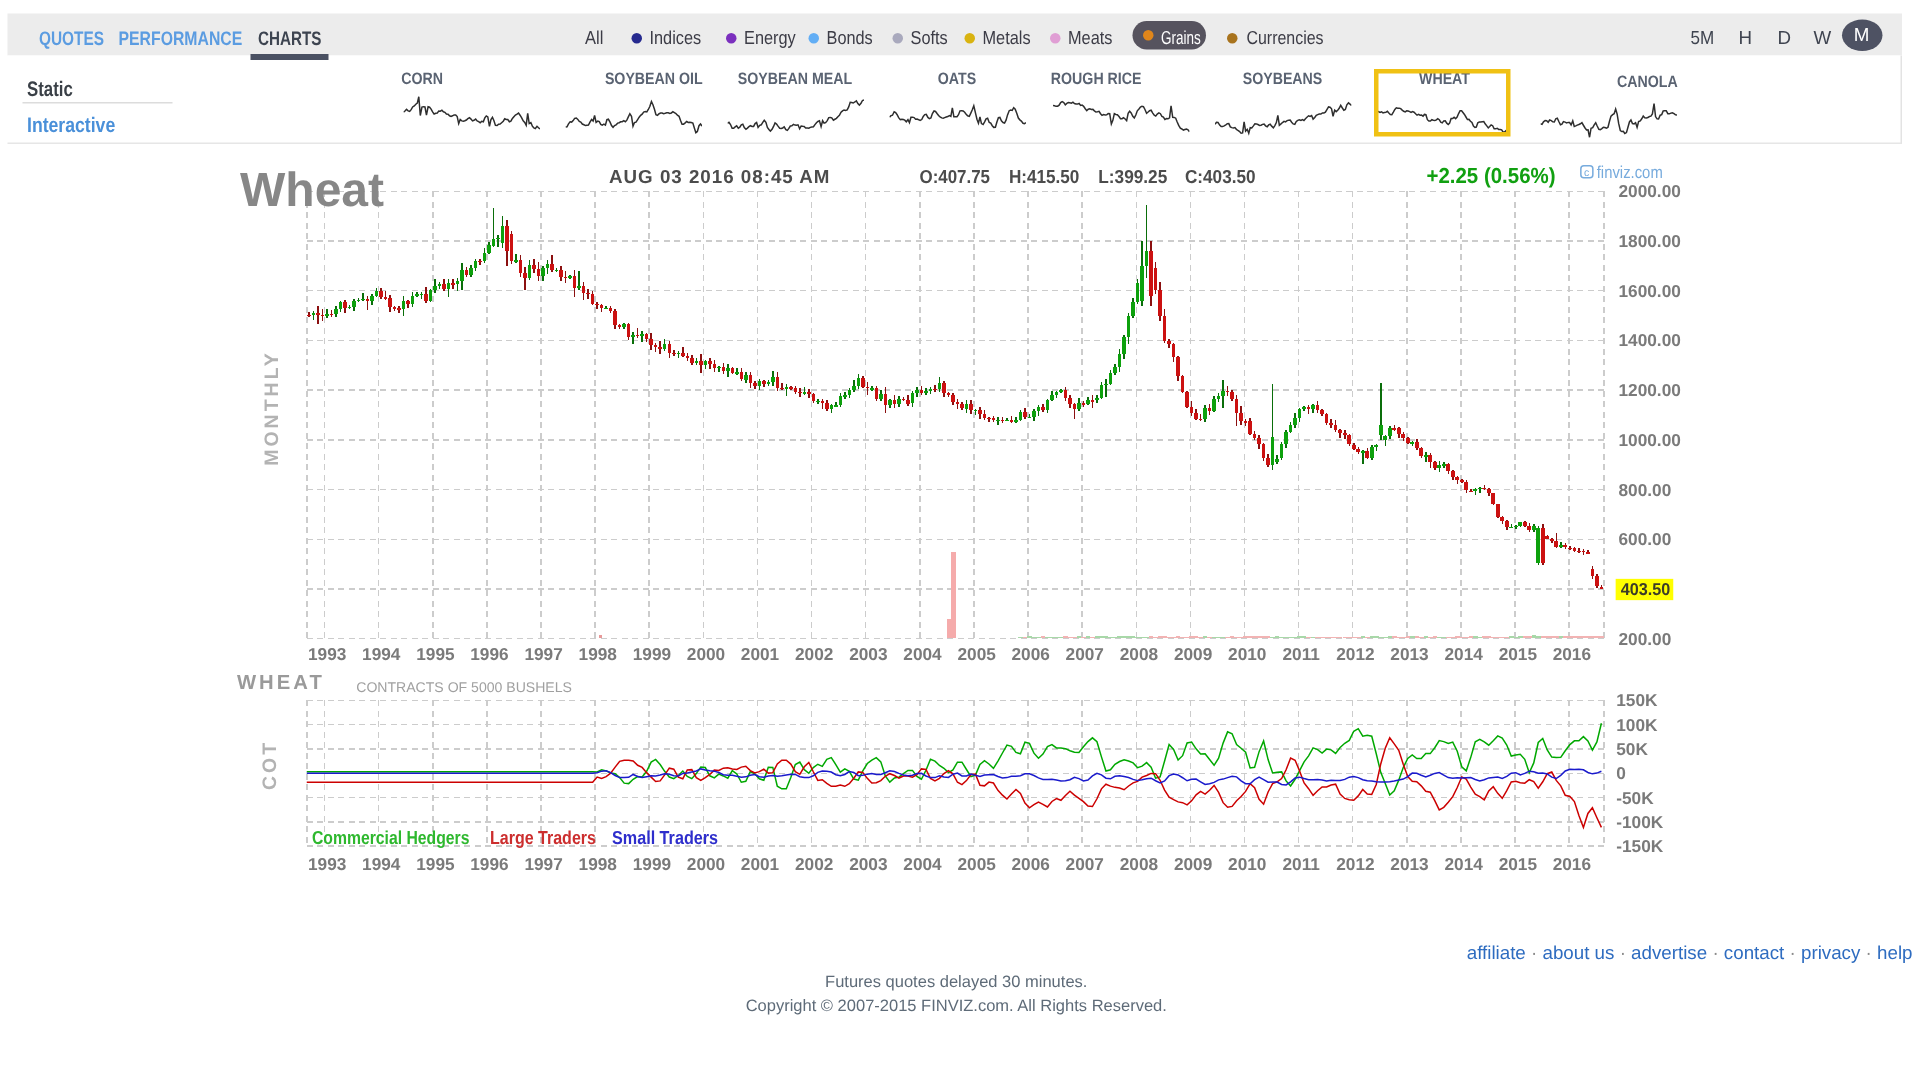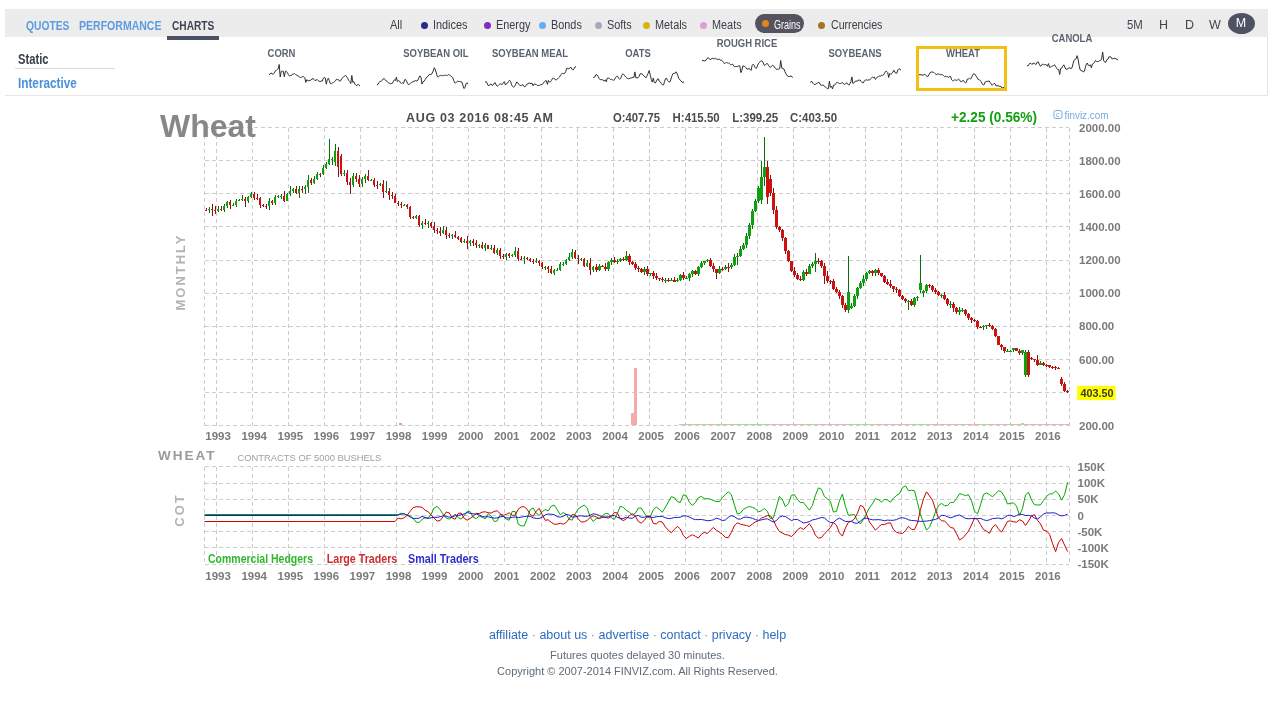--- a/index.html
+++ b/index.html
@@ -364,21 +364,21 @@
     </div>
   </div>
 <div style="position:absolute;left:584px;top:47px;width:108px;height:48px;text-align:center">
     <div style="font-size:11px;font-weight:bold;color:#5a6372;height:14px;line-height:13px;transform:scaleX(0.86);transform-origin:50% 50%">OATS</div>
     <div style="margin:1px auto 0;width:91px">
       <svg width="91" height="30" style="display:block">
         <polyline points="0.0,16.1 1.0,15.1 2.0,14.8 3.1,12.5 4.1,13.1 5.1,14.5 6.1,16.4 7.2,17.8 8.2,17.5 9.2,17.7 10.2,18.1 11.2,19.2 12.3,17.8 13.3,19.8 14.3,16.2 15.3,16.1 16.4,16.4 17.4,17.5 18.4,17.4 19.4,17.8 20.4,18.3 21.5,17.7 22.5,15.6 23.5,14.4 24.5,14.2 25.6,16.3 26.6,17.1 27.6,16.6 28.6,13.7 29.7,12.0 30.7,12.3 31.7,13.7 32.7,15.0 33.7,15.9 34.8,16.6 35.8,16.8 36.8,16.4 37.8,16.0 38.9,15.7 39.9,15.1 40.9,15.6 41.9,9.9 42.9,15.8 44.0,15.9 45.0,15.8 46.0,14.5 47.0,11.9 48.1,11.8 49.1,12.0 50.1,12.8 51.1,14.1 52.1,15.2 53.2,15.6 54.2,13.4 55.2,11.2 56.2,8.5 57.3,13.2 58.3,17.5 59.3,20.1 60.3,16.0 61.3,20.4 62.4,21.0 63.4,19.2 64.4,17.2 65.4,16.8 66.5,19.6 67.5,20.1 68.5,21.8 69.5,22.9 70.6,22.8 71.6,19.3 72.6,16.5 73.6,16.3 74.6,18.5 75.7,19.7 76.7,20.0 77.7,18.1 78.7,14.6 79.8,11.8 80.8,11.3 81.8,11.6 82.8,9.8 83.8,10.8 84.9,13.7 85.9,16.7 86.9,17.9 87.9,18.7 89.0,20.2 90.0,20.4 91.0,19.8" fill="none" stroke="#2e2e2e" stroke-width="1"></polyline>
       </svg>
     </div>
   </div>
-<div style="position:absolute;left:693px;top:37px;width:108px;height:48px;text-align:center">
+<div style="position:absolute;left:693px;top:47px;width:108px;height:48px;">
     <div style="font-size:11px;font-weight:bold;color:#5a6372;height:14px;line-height:13px;transform:scaleX(0.86);transform-origin:50% 50%">ROUGH RICE</div>
     <div style="margin:1px auto 0;width:91px">
       <svg width="91" height="30" style="display:block">
         <polyline points="0.0,8.4 1.0,8.5 2.0,8.9 3.1,8.8 4.1,8.1 5.1,6.4 6.1,5.8 7.2,6.4 8.2,7.9 9.2,6.9 10.2,6.4 11.2,6.5 12.3,6.8 13.3,6.1 14.3,7.0 15.3,7.3 16.4,7.4 17.4,7.0 18.4,8.3 19.4,8.0 20.4,8.9 21.5,10.5 22.5,11.8 23.5,10.8 24.5,10.5 25.6,11.0 26.6,10.9 27.6,11.9 28.6,12.7 29.7,12.5 30.7,12.2 31.7,13.8 32.7,14.9 33.7,14.4 34.8,14.6 35.8,14.5 36.8,13.7 37.8,13.8 38.9,20.7 39.9,18.2 40.9,13.8 41.9,14.3 42.9,14.5 44.0,15.7 45.0,17.1 46.0,17.1 47.0,16.5 48.1,17.3 49.1,18.4 50.1,13.6 51.1,12.2 52.1,13.3 53.2,15.5 54.2,16.6 55.2,14.7 56.2,11.9 57.3,10.7 58.3,9.4 59.3,8.8 60.3,9.1 61.3,11.0 62.4,13.5 63.4,12.7 64.4,11.8 65.4,11.5 66.5,13.4 67.5,14.8 68.5,15.4 69.5,14.1 70.6,13.3 71.6,13.8 72.6,15.6 73.6,16.1 74.6,17.6 75.7,17.0 76.7,17.2 77.7,16.6 78.7,8.5 79.8,16.2 80.8,16.3 81.8,16.8 82.8,19.3 83.8,21.6 84.9,23.5 85.9,24.0 86.9,24.7 87.9,24.3 89.0,24.1 90.0,24.5 91.0,25.8" fill="none" stroke="#2e2e2e" stroke-width="1"></polyline>
       </svg>
     </div>
   </div>
 <div style="position:absolute;left:801px;top:47px;width:108px;height:48px;text-align:center">
     <div style="font-size:11px;font-weight:bold;color:#5a6372;height:14px;line-height:13px;transform:scaleX(0.86);transform-origin:50% 50%">SOYBEANS</div>
     <div style="margin:1px auto 0;width:91px">
@@ -388,27 +388,27 @@
     </div>
   </div>
 <div style="position:absolute;left:909px;top:47px;width:108px;height:48px;text-align:center">
     <div style="font-size:11px;font-weight:bold;color:#5a6372;height:14px;line-height:13px;transform:scaleX(0.86);transform-origin:50% 50%">WHEAT</div>
     <div style="margin:1px auto 0;width:91px">
       <svg width="88" height="30" style="display:block">
         <polyline points="0.0,12.7 1.0,12.4 2.0,12.9 3.0,12.5 4.0,13.3 4.9,13.0 5.9,12.9 6.9,12.2 7.9,13.4 8.9,14.3 9.9,14.5 10.9,12.8 11.9,11.0 12.9,9.9 13.8,10.1 14.8,10.1 15.8,10.4 16.8,11.4 17.8,12.2 18.8,12.6 19.8,11.9 20.8,12.0 21.8,12.4 22.7,12.9 23.7,12.4 24.7,12.8 25.7,13.8 26.7,14.7 27.7,14.2 28.7,14.8 29.7,14.7 30.7,15.5 31.6,14.3 32.6,14.5 33.6,17.8 34.6,18.7 35.6,18.7 36.6,17.8 37.6,18.1 38.6,18.3 39.6,17.9 40.5,17.1 41.5,17.8 42.5,19.5 43.5,19.9 44.5,18.6 45.5,18.5 46.5,20.1 47.5,21.0 48.4,20.1 49.4,17.0 50.4,17.0 51.4,16.2 52.4,17.1 53.4,16.0 54.4,13.7 55.4,11.8 56.4,11.8 57.3,13.0 58.3,14.3 59.3,16.0 60.3,17.7 61.3,17.6 62.3,18.8 63.3,19.7 64.3,22.0 65.3,23.0 66.2,22.7 67.2,19.9 68.2,19.4 69.2,19.4 70.2,19.2 71.2,19.0 72.2,20.7 73.2,21.9 74.2,23.3 75.1,22.4 76.1,21.3 77.1,21.8 78.1,23.9 79.1,23.9 80.1,23.5 81.1,24.3 82.1,24.3 83.1,24.6 84.0,26.0 85.0,26.0 86.0,25.1 87.0,25.4 88.0,27.1" fill="none" stroke="#2e2e2e" stroke-width="1"></polyline>
       </svg>
     </div>
   </div>
-<div style="position:absolute;left:1018px;top:32px;width:108px;height:48px;text-align:center">
+<div style="position:absolute;left:1018px;top:49px;width:108px;height:48px;text-align:right">
     <div style="font-size:11px;font-weight:bold;color:#5a6372;height:14px;line-height:13px;transform:scaleX(0.86);transform-origin:50% 50%">CANOLA</div>
     <div style="margin:1px auto 0;width:91px">
       <svg width="91" height="30" style="display:block">
         <polyline points="0.0,18.5 1.0,18.9 2.0,17.2 3.1,16.3 4.1,16.5 5.1,17.5 6.1,16.0 7.2,16.4 8.2,17.2 9.2,17.3 10.2,15.2 11.2,14.8 12.3,17.2 13.3,19.2 14.3,18.8 15.3,17.1 16.4,17.4 17.4,17.9 18.4,17.6 19.4,17.7 20.4,19.3 21.5,16.6 22.5,20.3 23.5,19.9 24.5,19.4 25.6,19.0 26.6,18.5 27.6,17.8 28.6,19.5 29.7,21.3 30.7,22.6 31.7,22.5 32.7,27.5 33.7,21.5 34.8,21.1 35.8,19.2 36.8,17.8 37.8,20.0 38.9,22.2 39.9,22.4 40.9,21.7 41.9,20.8 42.9,21.0 44.0,21.5 45.0,20.8 46.0,16.8 47.0,13.4 48.1,12.4 49.1,11.8 50.1,8.7 51.1,12.1 52.1,18.3 53.2,23.0 54.2,23.7 55.2,23.6 56.2,25.0 57.3,24.4 58.3,20.8 59.3,17.3 60.3,16.0 61.3,18.4 62.4,18.6 63.4,17.8 64.4,20.9 65.4,17.1 66.5,16.6 67.5,15.2 68.5,13.4 69.5,14.5 70.6,14.6 71.6,14.4 72.6,13.7 73.6,13.4 74.6,11.9 75.7,5.1 76.7,13.7 77.7,15.2 78.7,15.3 79.8,12.8 80.8,12.4 81.8,9.9 82.8,9.8 83.8,9.8 84.9,11.8 85.9,11.9 86.9,11.4 87.9,11.2 89.0,11.8 90.0,12.6 91.0,12.7" fill="none" stroke="#2e2e2e" stroke-width="1"></polyline>
       </svg>
     </div>
   </div>
 <div style="position:absolute;left:916px;top:46px;width:85px;height:39px;border:3px solid #f0c114"></div>
 
-<div style="position:absolute;left:0;top:628px;width:1275px;text-align:center;font-size:12.5px;color:#2e6cc0">
+<div style="position:absolute;left:0;top:628px;width:1275px;text-align:right;font-size:12.5px;color:#2e6cc0">
 <span>affiliate</span><span style="color:#8a8a8a"> · </span><span>about us</span><span style="color:#8a8a8a"> · </span><span>advertise</span><span style="color:#8a8a8a"> · </span><span>contact</span><span style="color:#8a8a8a"> · </span><span>privacy</span><span style="color:#8a8a8a"> · </span><span>help</span>
 </div>
 <div style="position:absolute;left:0;top:649px;width:1275px;text-align:center;font-size:11px;color:#5e6b78">Futures quotes delayed 30 minutes.</div>
-<div style="position:absolute;left:0;top:665px;width:1275px;text-align:center;font-size:11px;color:#5e6b78">Copyright © 2007-2014 FINVIZ.com. All Rights Reserved.</div>
+<div style="position:absolute;left:0;top:665px;width:1275px;text-align:center;font-size:11px;color:#5e6b78">Copyright © 2007-2015 FINVIZ.com. All Rights Reserved.</div>
 
 </body></html>

